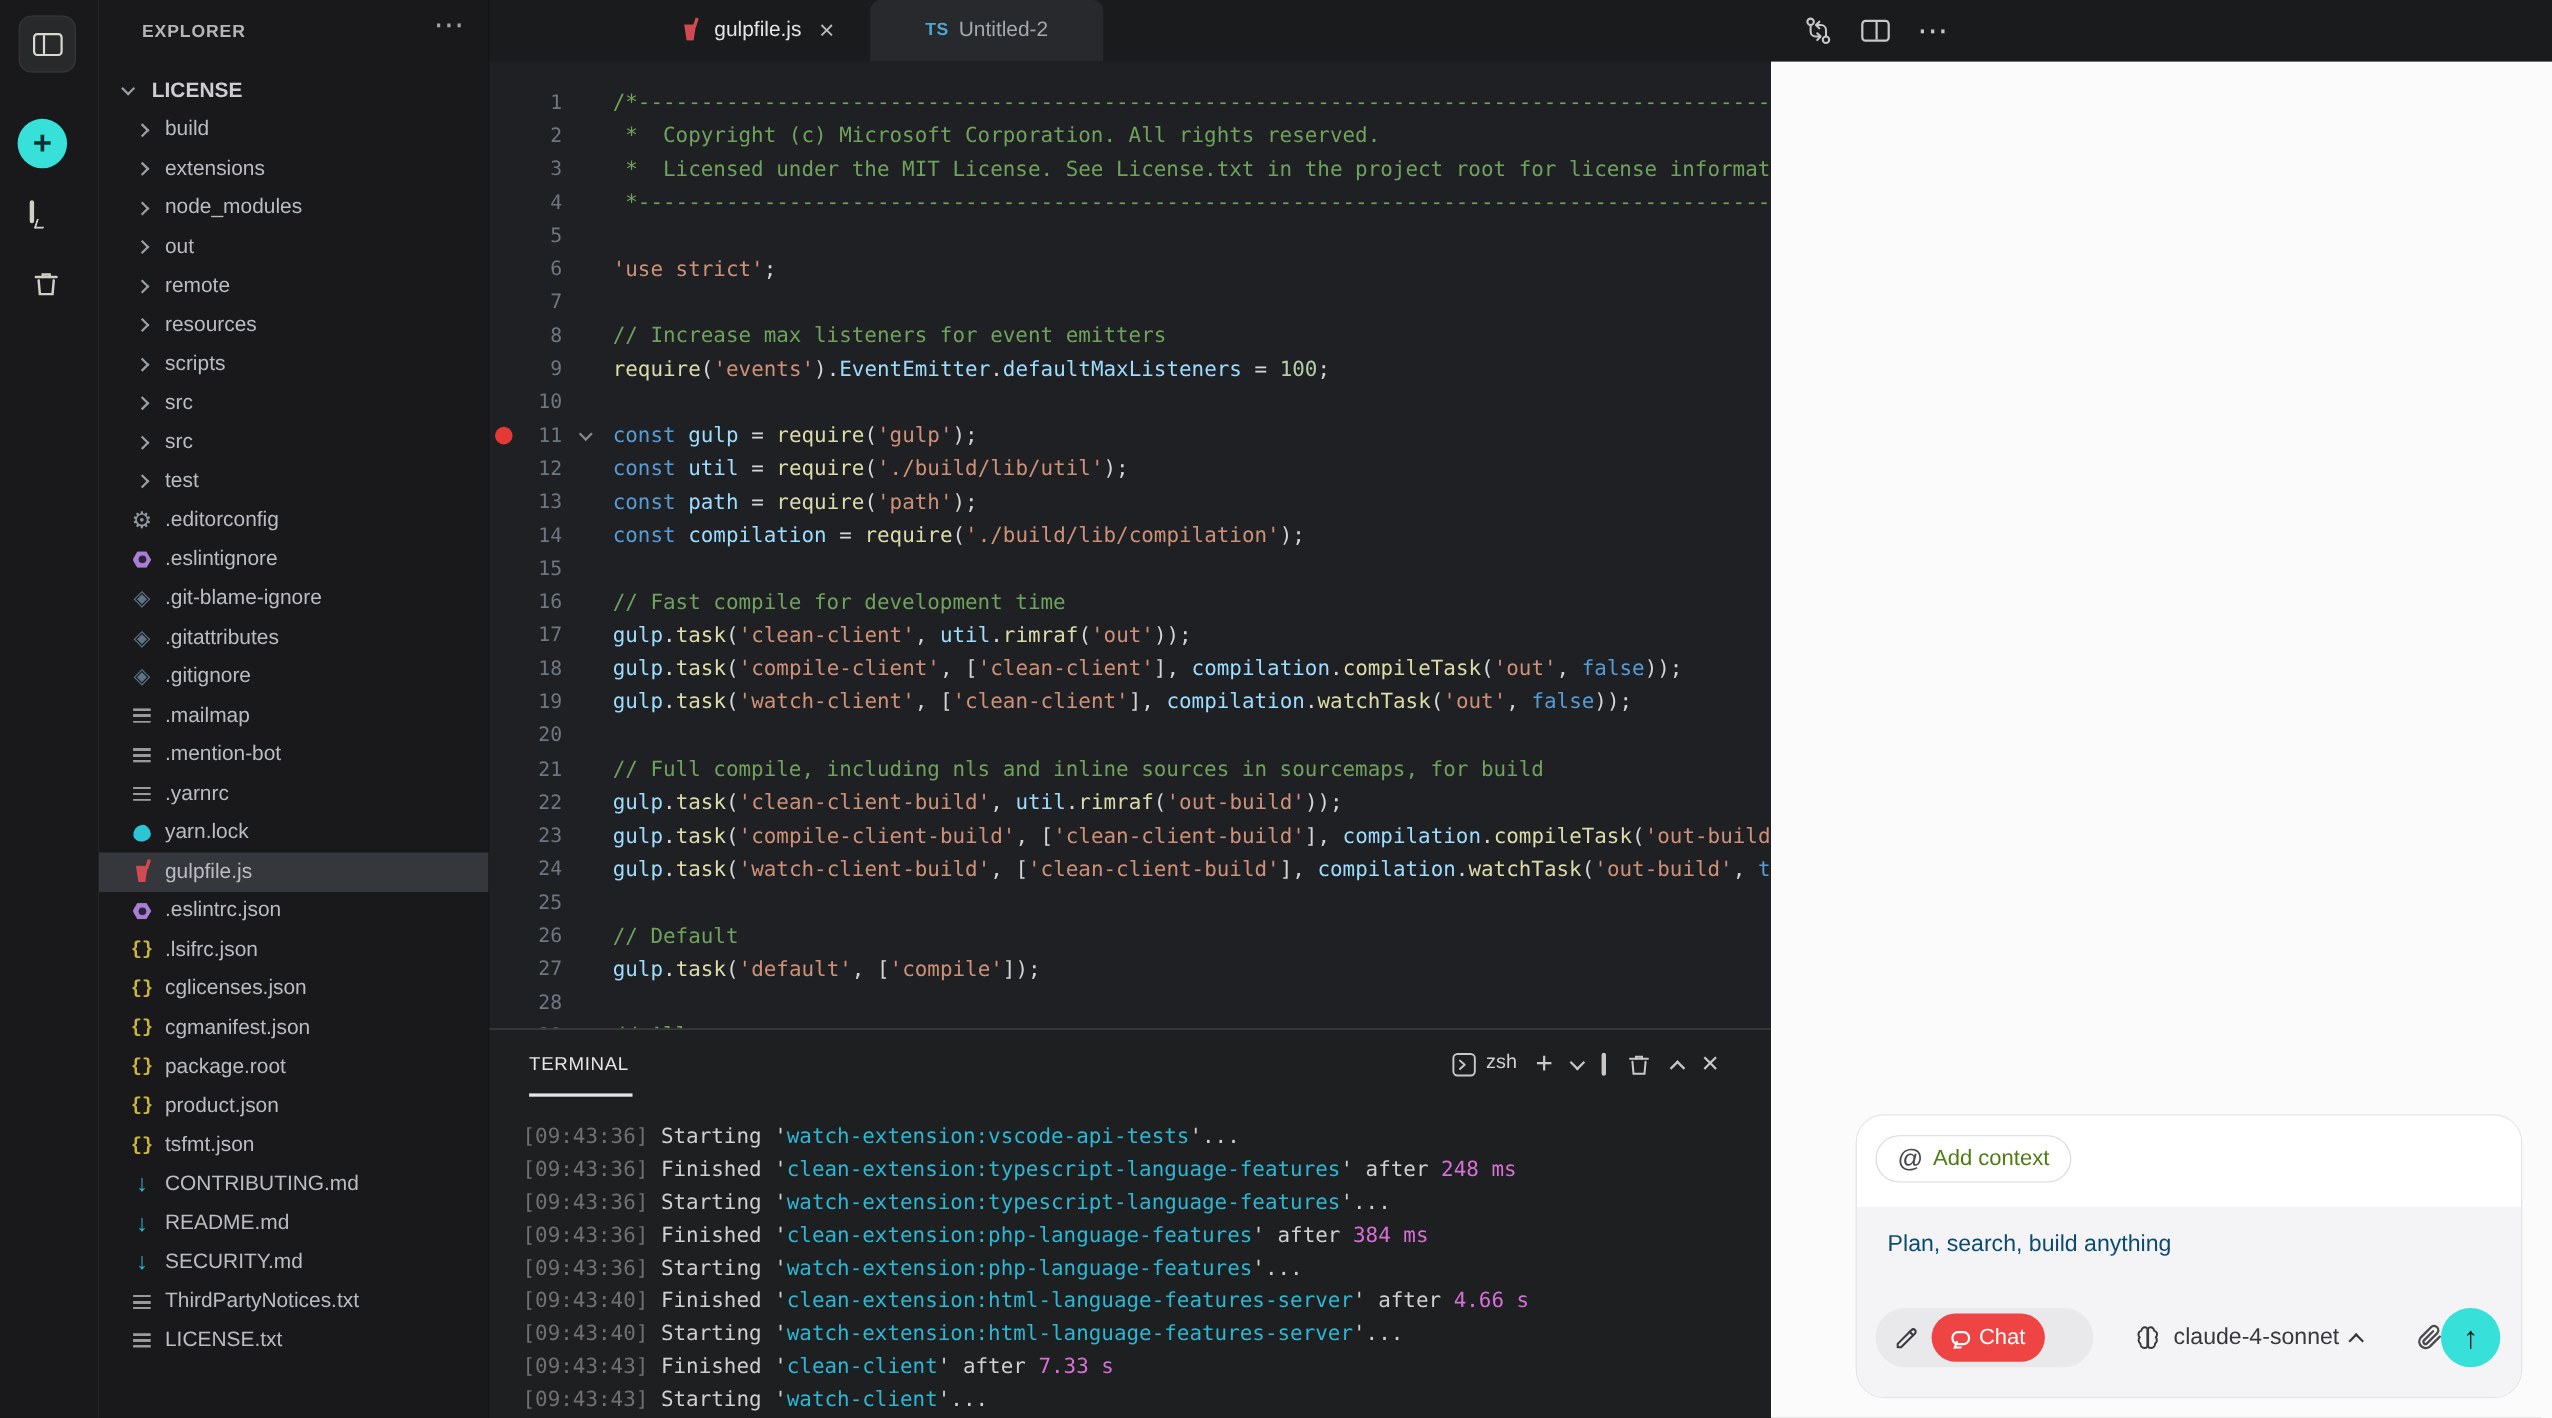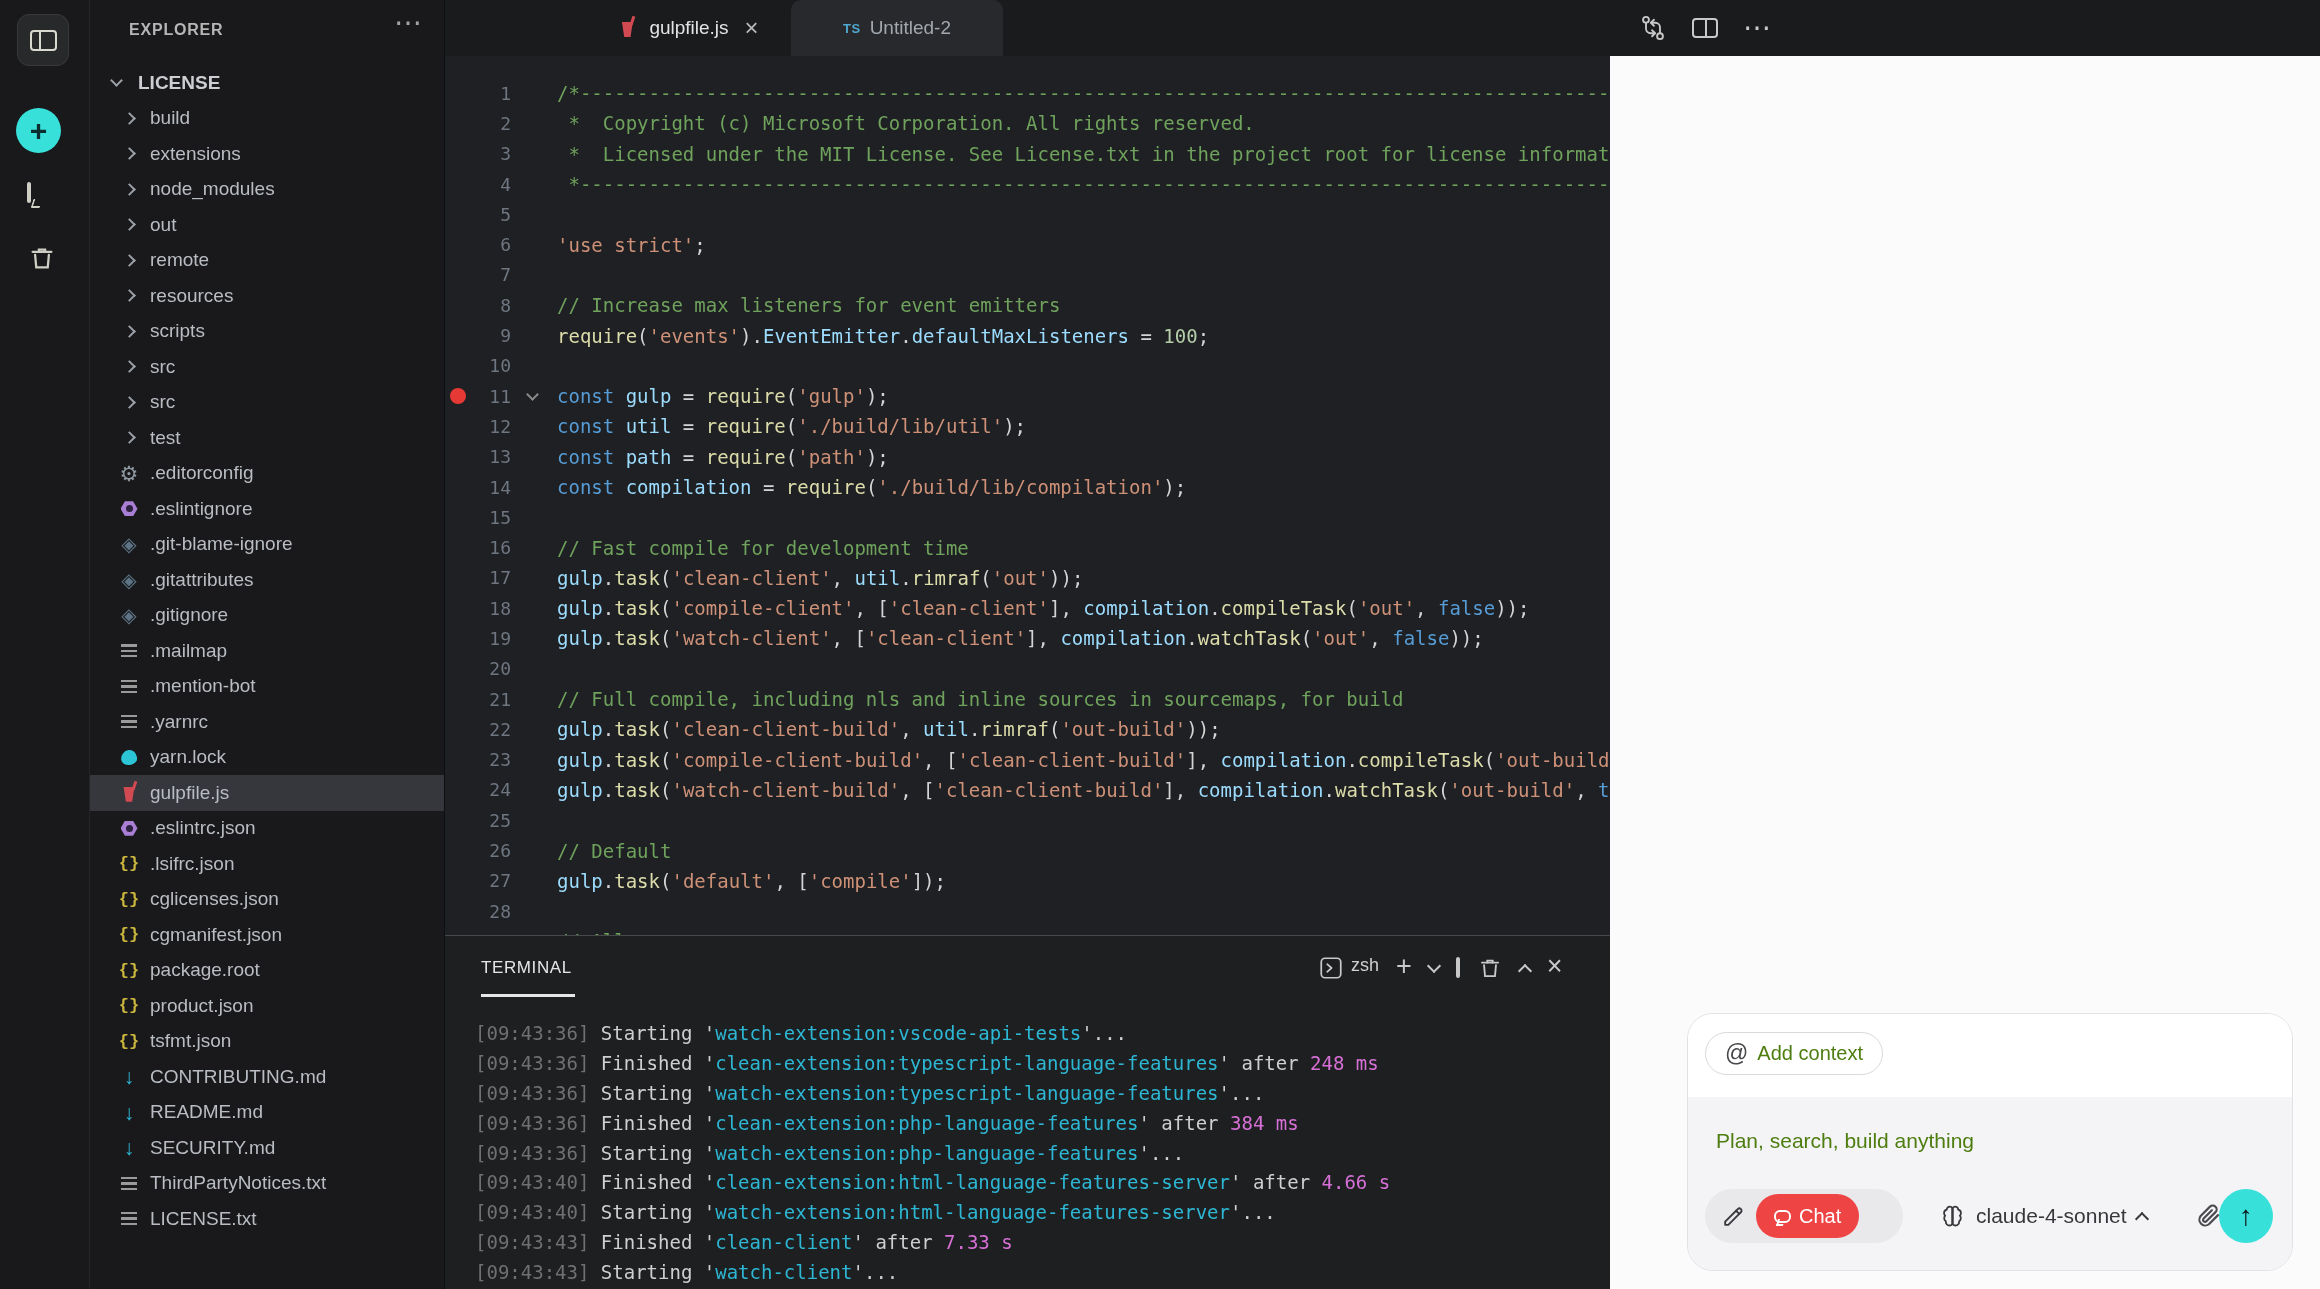--- a/index.html
+++ b/index.html
@@ -58,21 +58,21 @@
   
   .editor-col { position:absolute; left:444px; top:0; width:1166px; height:1289px;
     background:#1f2023; border-left:1px solid #0e0f10; }
   .tabbar { position:absolute; left:0; top:0; width:1166px; height:56px; background:#1a1b1d; }
   .tab { position:absolute; top:0; height:56px; display:flex; align-items:center; justify-content:center; cursor:pointer; }
   .tab.active { left:140px; width:204px; gap:10px; }
   .tab .tab-label { color:#e4e4e4; font-size:19px; }
   .tab .tab-close { color:#b9b9b9; font-size:24px; margin-left:6px; line-height:1; }
   .tab.inactive { left:346px; width:212px; gap:9px; background:#28292c; border-radius:10px 10px 0 0; }
   .tab.inactive .tab-label { color:#a2a8ae; }
-  .ts-badge { color:#4fa8d0; font-weight:bold; font-size:13px; letter-spacing:0.5px; }
+  .ts-badge { color:#4fa8d0; font-weight:bold; font-size:16px; letter-spacing:0.5px; }
 
   .codearea { position:absolute; left:0; top:56px; width:1166px; height:879px; background:#1f2023;
     overflow:hidden; padding-top:22px; font-family:"DejaVu Sans Mono", monospace; }
   .cline { height:30.3px; display:flex; align-items:center; white-space:pre; font-size:19px; }
   .cl-bp { width:26px; flex:none; display:flex; align-items:center; justify-content:center; }
   .bp-dot { width:16px; height:16px; border-radius:50%; background:#e53935; }
   .cl-ln { width:40px; flex:none; text-align:right; color:#6e7681; font-size:18px; }
   .cl-fold { width:42px; flex:none; display:flex; align-items:center; justify-content:center; }
   .cl-code { padding-left:4px; }
   .c-cm{color:#6fa25c} .c-st{color:#ce9178} .c-kw{color:#569cd6}
@@ -106,21 +106,21 @@
   .rp-body { position:absolute; left:0; top:56px; width:710px; height:1233px; background:#fbfbfc; }
 
   .chat-box { position:absolute; left:77px; top:957px; width:606px; height:258px; background:#ffffff;
     border:1.5px solid #e2e2e6; border-radius:26px; overflow:hidden; }
   .cb-top { position:absolute; left:0; top:0; width:100%; height:83px; background:#ffffff; }
   .ctx-pill { position:absolute; left:17px; top:18px; height:43px; border:1.5px solid #d9d9dd; border-radius:22px;
     display:flex; align-items:center; gap:9px; padding:0 19px; cursor:pointer; }
   .ctx-at { font-size:23px; color:#47474b; }
   .ctx-label { font-size:20px; color:#4d7c0f; }
   .cb-lower { position:absolute; left:0; top:83px; width:100%; height:175px; background:#f4f4f6; }
-  .cb-placeholder { position:absolute; left:28px; top:32px; font-size:21px; color:#4d7c0f; }
+  .cb-placeholder { position:absolute; left:28px; top:22px; font-size:21px; color:#0c4a6e; }
   .cb-capsule { position:absolute; left:17px; top:92px; width:198px; height:54px; background:#e9e9ec;
     border-radius:27px; display:flex; align-items:center; padding-left:16px; gap:10px; }
   .chip-chat { height:44px; border-radius:22px; background:#ef4444; display:flex; align-items:center;
     gap:8px; padding:0 18px; cursor:pointer; }
   .chip-bubble { width:17px; height:13px; border:2px solid #ffffff; border-radius:6px; position:relative; }
   .chip-bubble:after { content:""; position:absolute; left:1px; bottom:-5px; width:5px; height:5px;
     border-left:2px solid #fff; border-bottom:2px solid #fff; transform:skewX(-18deg); }
   .chip-label { color:#ffffff; font-size:20px; }
   .model-group { position:absolute; left:251px; top:92px; height:54px; display:flex; align-items:center; gap:10px; cursor:pointer; }
   .model-label { font-size:21px; color:#38383c; }

